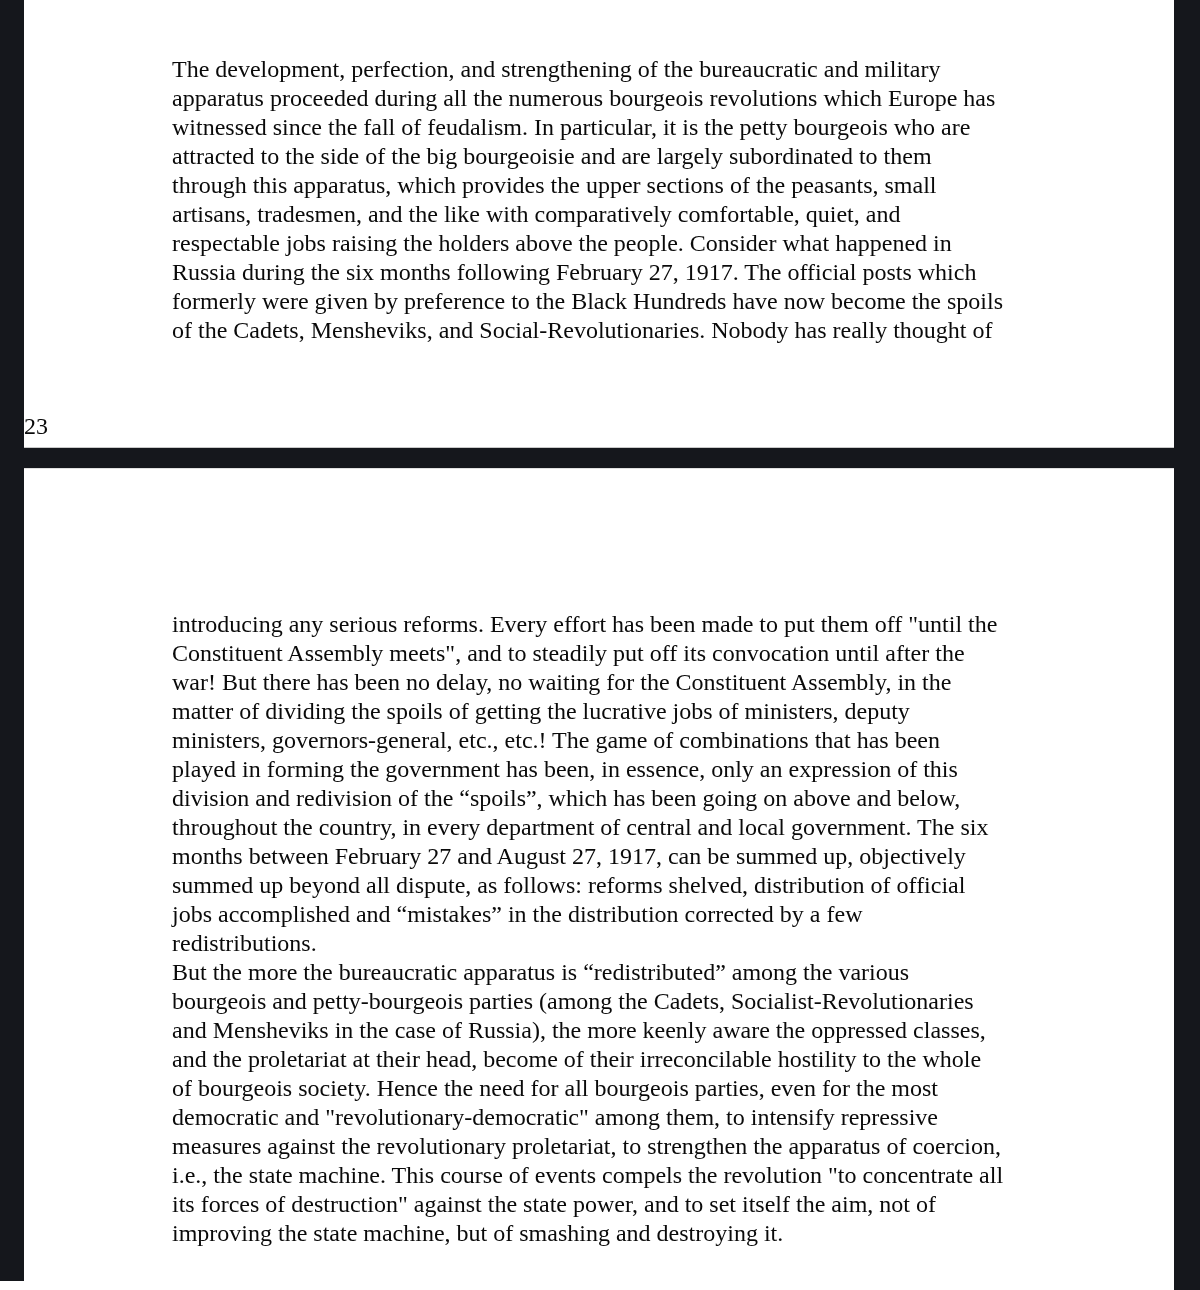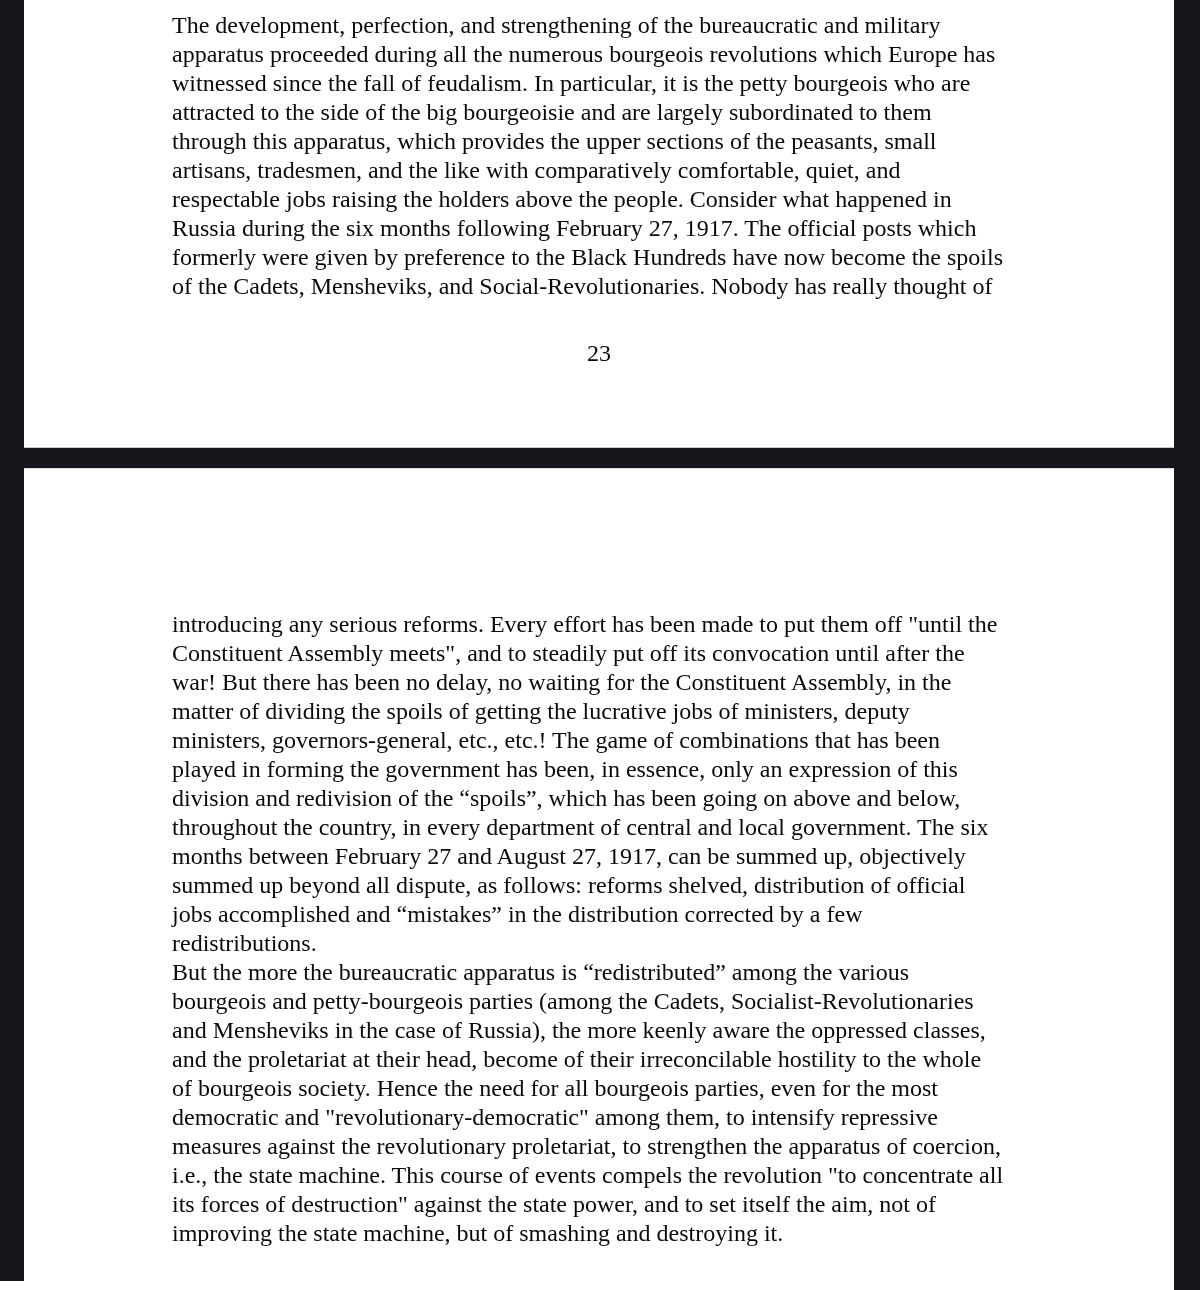--- a/index.html
+++ b/index.html
@@ -28,26 +28,25 @@
   }
   #page-top{top:0;height:447px;}
   #page-bottom{top:469px;height:821px;}
   .page-text{
     white-space:pre;
     font-size:24px;
     line-height:29px;
     margin-left:148px;
     color:var(--ink);
   }
-  #page-top .page-text{padding-top:11px;}
+  #page-top .page-text{padding-top:11px;margin-top:44px;}
   #page-bottom .para-1{padding-top:141px;}
   #page-bottom .para-2{}
   .page-number{
-    margin-top:38px;
-    text-align:center;
+    margin-top:67px;
     font-size:24px;
     line-height:29px;
     color:var(--ink);
   }
 </style>
 </head>
 <body>
 
 <div class="viewer">
 

